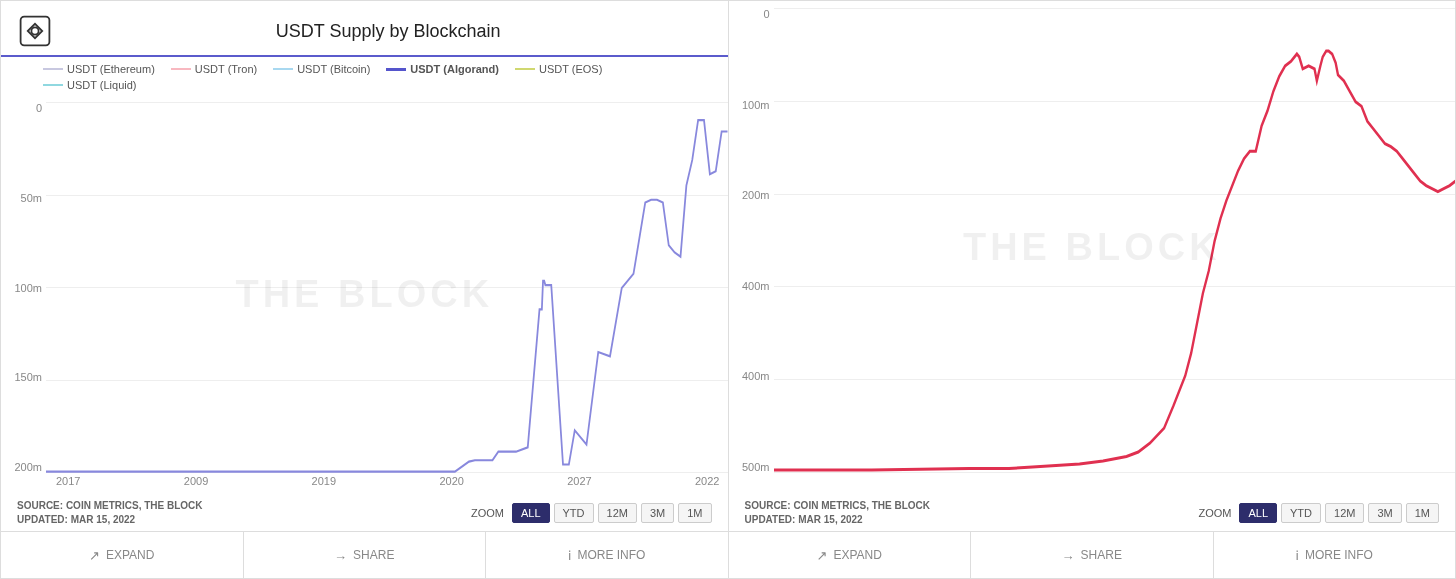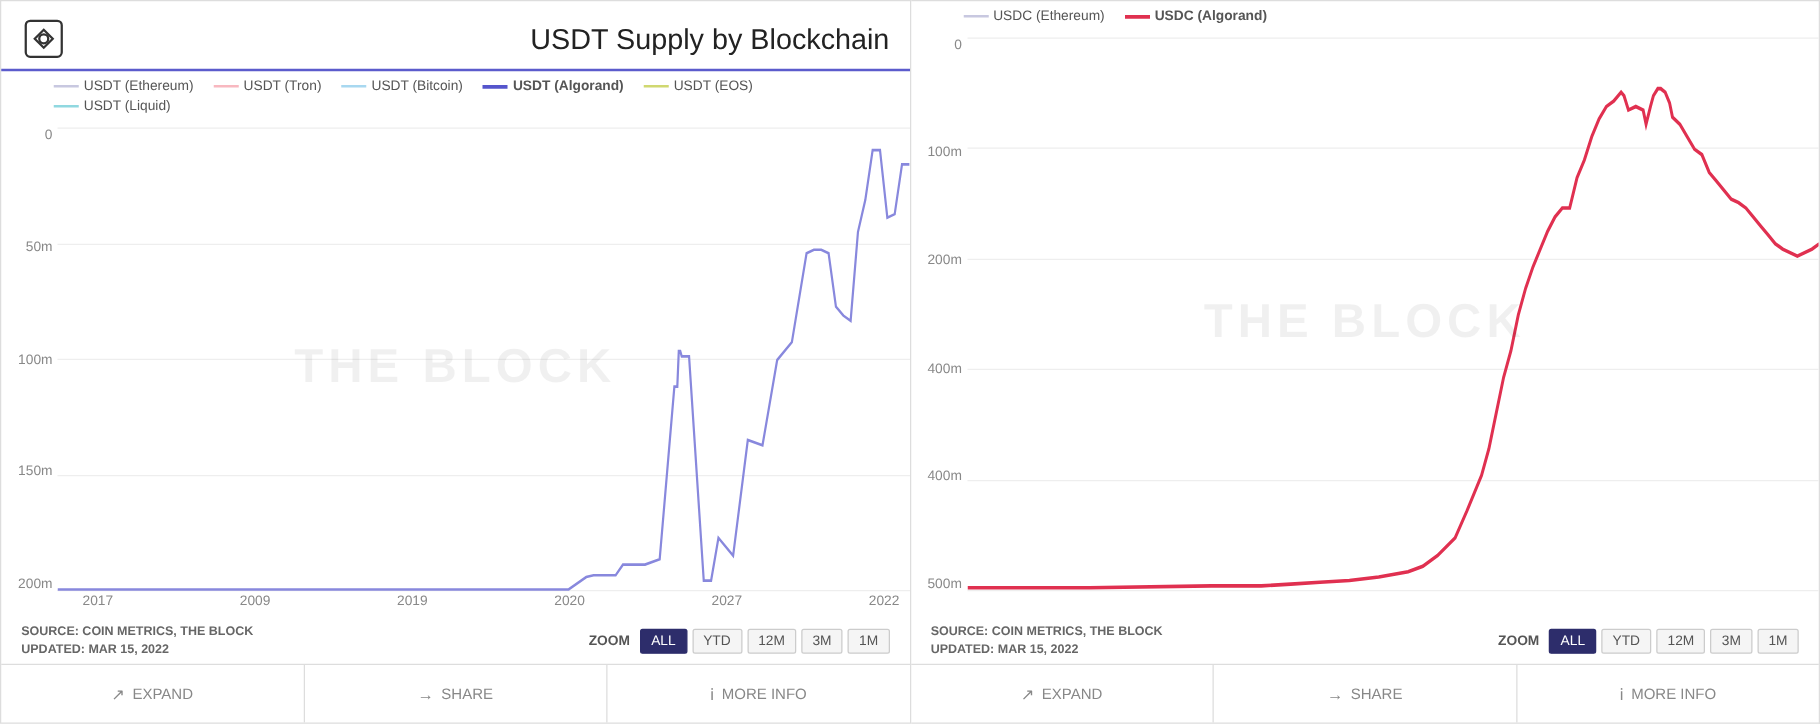--- a/index.html
+++ b/index.html
@@ -27,24 +27,24 @@
       padding: 12px 16px 6px;
       border-bottom: 2px solid #5b5bcc;
     }
     .chart-logo {
       width: 36px;
       height: 36px;
       margin-right: 12px;
       flex-shrink: 0;
     }
     .chart-title {
-      font-size: 23px;
+      font-size: 18px;
       font-weight: 400;
       color: #222;
-      text-align: right;
+      text-align: center;
       flex: 1;
     }
     .legend {
       display: flex;
       flex-wrap: wrap;
       padding: 6px 16px 4px;
       gap: 4px 16px;
       font-size: 11px;
       color: #555;
       margin-left: 26px;
@@ -91,21 +91,21 @@
       font-size: 11px;
       color: #888;
     }
     .y-label {
       text-align: right;
       line-height: 1;
     }
     .x-axis {
       position: absolute;
       bottom: 0;
-      left: 57px;
+      left: 47px;
       right: 0;
       height: 20px;
       display: flex;
       justify-content: space-between;
       font-size: 11px;
       color: #888;
       padding: 2px 8px 0;
       text-align: center;
     }
     .grid-lines {
@@ -141,21 +141,21 @@
     }
     .zoom-controls {
       display: flex;
       align-items: center;
       gap: 4px;
       font-size: 11px;
       color: #888;
     }
     .zoom-label {
       margin-right: 4px;
-      font-weight: bold;
+      font-weight: normal;
       color: #555;
     }
     .zoom-btn {
       padding: 3px 8px;
       border: 1px solid #ccc;
       background: #f5f5f5;
       cursor: pointer;
       font-size: 11px;
       color: #555;
       border-radius: 2px;
@@ -297,30 +297,20 @@
     </button>
     <button class="action-btn">
       <span class="action-icon">ℹ</span>
       <span>MORE INFO</span>
     </button>
   </div>
 </div>
 
 <div class="chart-panel">
 
-  <div class="legend">
-    <div class="legend-item">
-      <span class="legend-line" style="background:#c8c8e0;"></span>
-      <span>USDC (Ethereum)</span>
-    </div>
-    <div class="legend-item">
-      <span class="legend-line" style="background:#e03050; height:3px;"></span>
-      <strong>USDC (Algorand)</strong>
-    </div>
-  </div>
 
   <div class="chart-area">
     <div class="watermark">THE BLOCK</div>
 
     <div class="grid-lines">
       <div class="grid-line" style="bottom: 0%;"></div>
       <div class="grid-line" style="bottom: 20%;"></div>
       <div class="grid-line" style="bottom: 40%;"></div>
       <div class="grid-line" style="bottom: 60%;"></div>
       <div class="grid-line" style="bottom: 80%;"></div>

